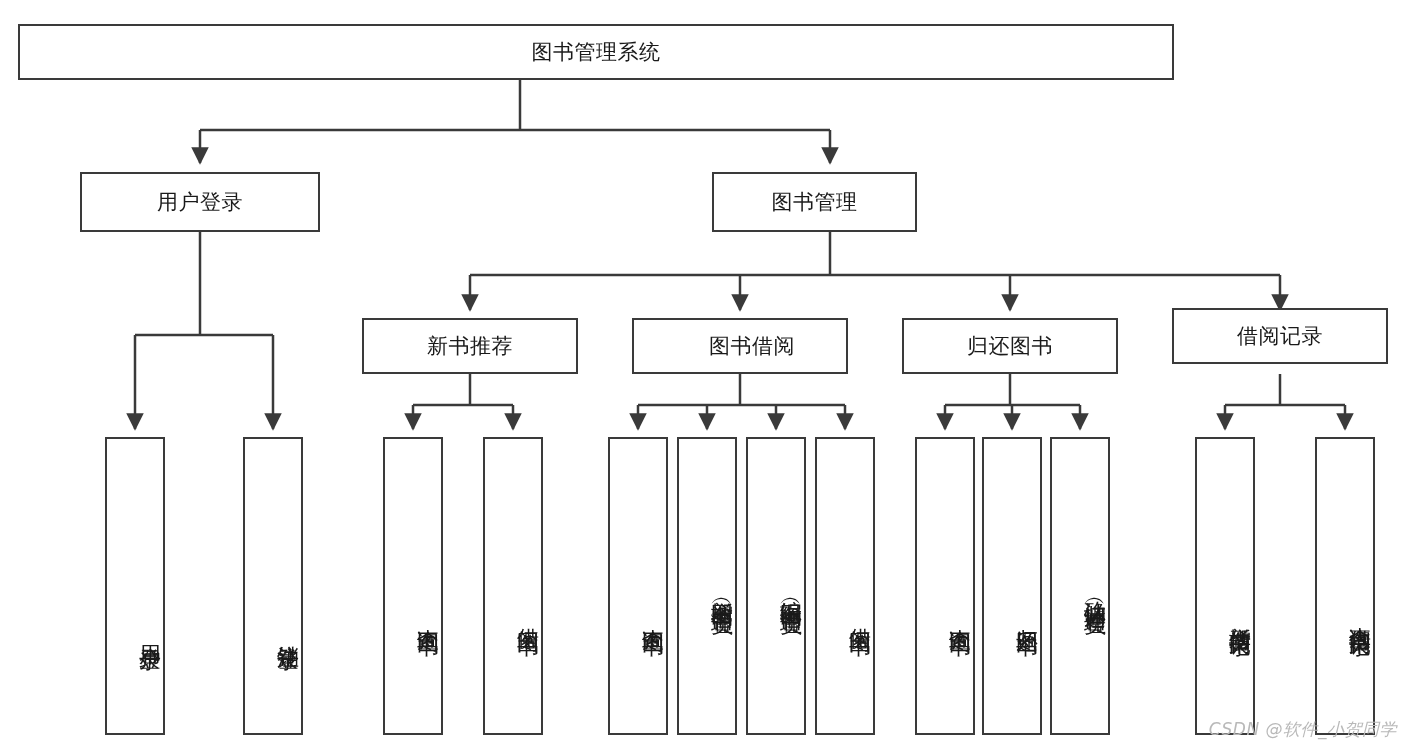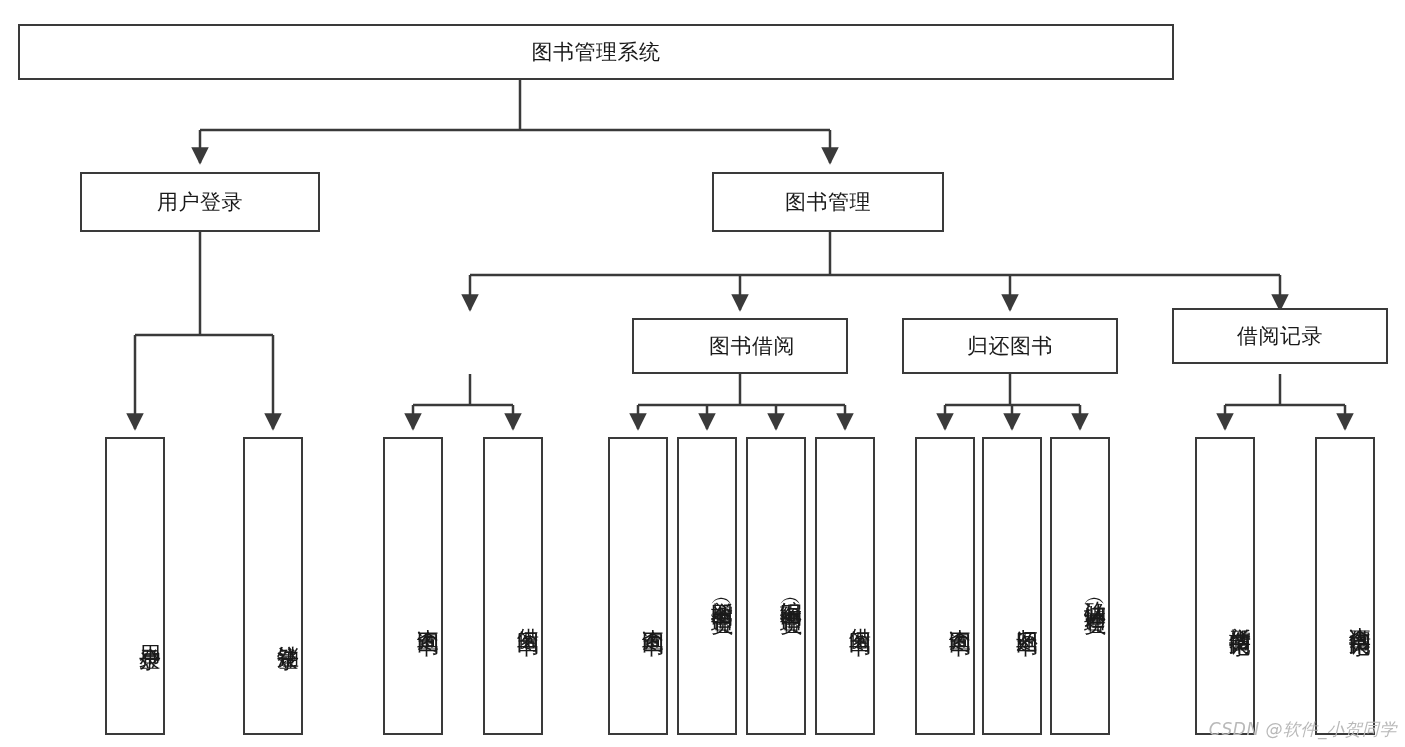--- a/index.html
+++ b/index.html
@@ -125,24 +125,27 @@
     </g>
   </svg>
 
   <div class="node horiz" style="left:18px; top:12px; width:1156px; height:56px;margin-top:12px;">
     <span>图书管理系统</span>
   </div>
 
   <div class="node horiz" style="left:80px; top:172px; width:240px; height:60px;">
     <span>用户登录</span>
   </div>
-  <div class="node horiz" style="left:712px; top:172px; width:232px; height:60px;">
+  <div class="node horiz" style="left:712px; top:172px; width:205px; height:60px;">
     <span>图书管理</span>
   </div>
 
+  <div class="node horiz" style="left:362px; top:318px; width:216px; height:56px;">
+    <span>新书推荐</span>
+  </div>
   <div class="node horiz" style="left:632px; top:318px; width:216px; height:56px;padding-left:24px;">
     <span>图书借阅</span>
   </div>
   <div class="node horiz" style="left:902px; top:318px; width:216px; height:56px;">
     <span>归还图书</span>
   </div>
   <div class="node horiz" style="left:1172px; top:308px; width:216px; height:56px;">
     <span>借阅记录</span>
   </div>
 

